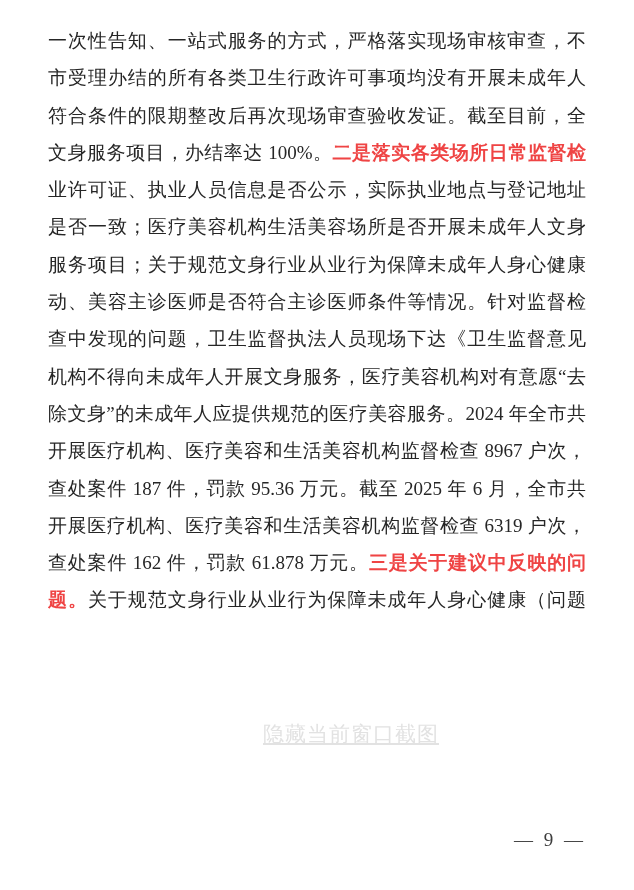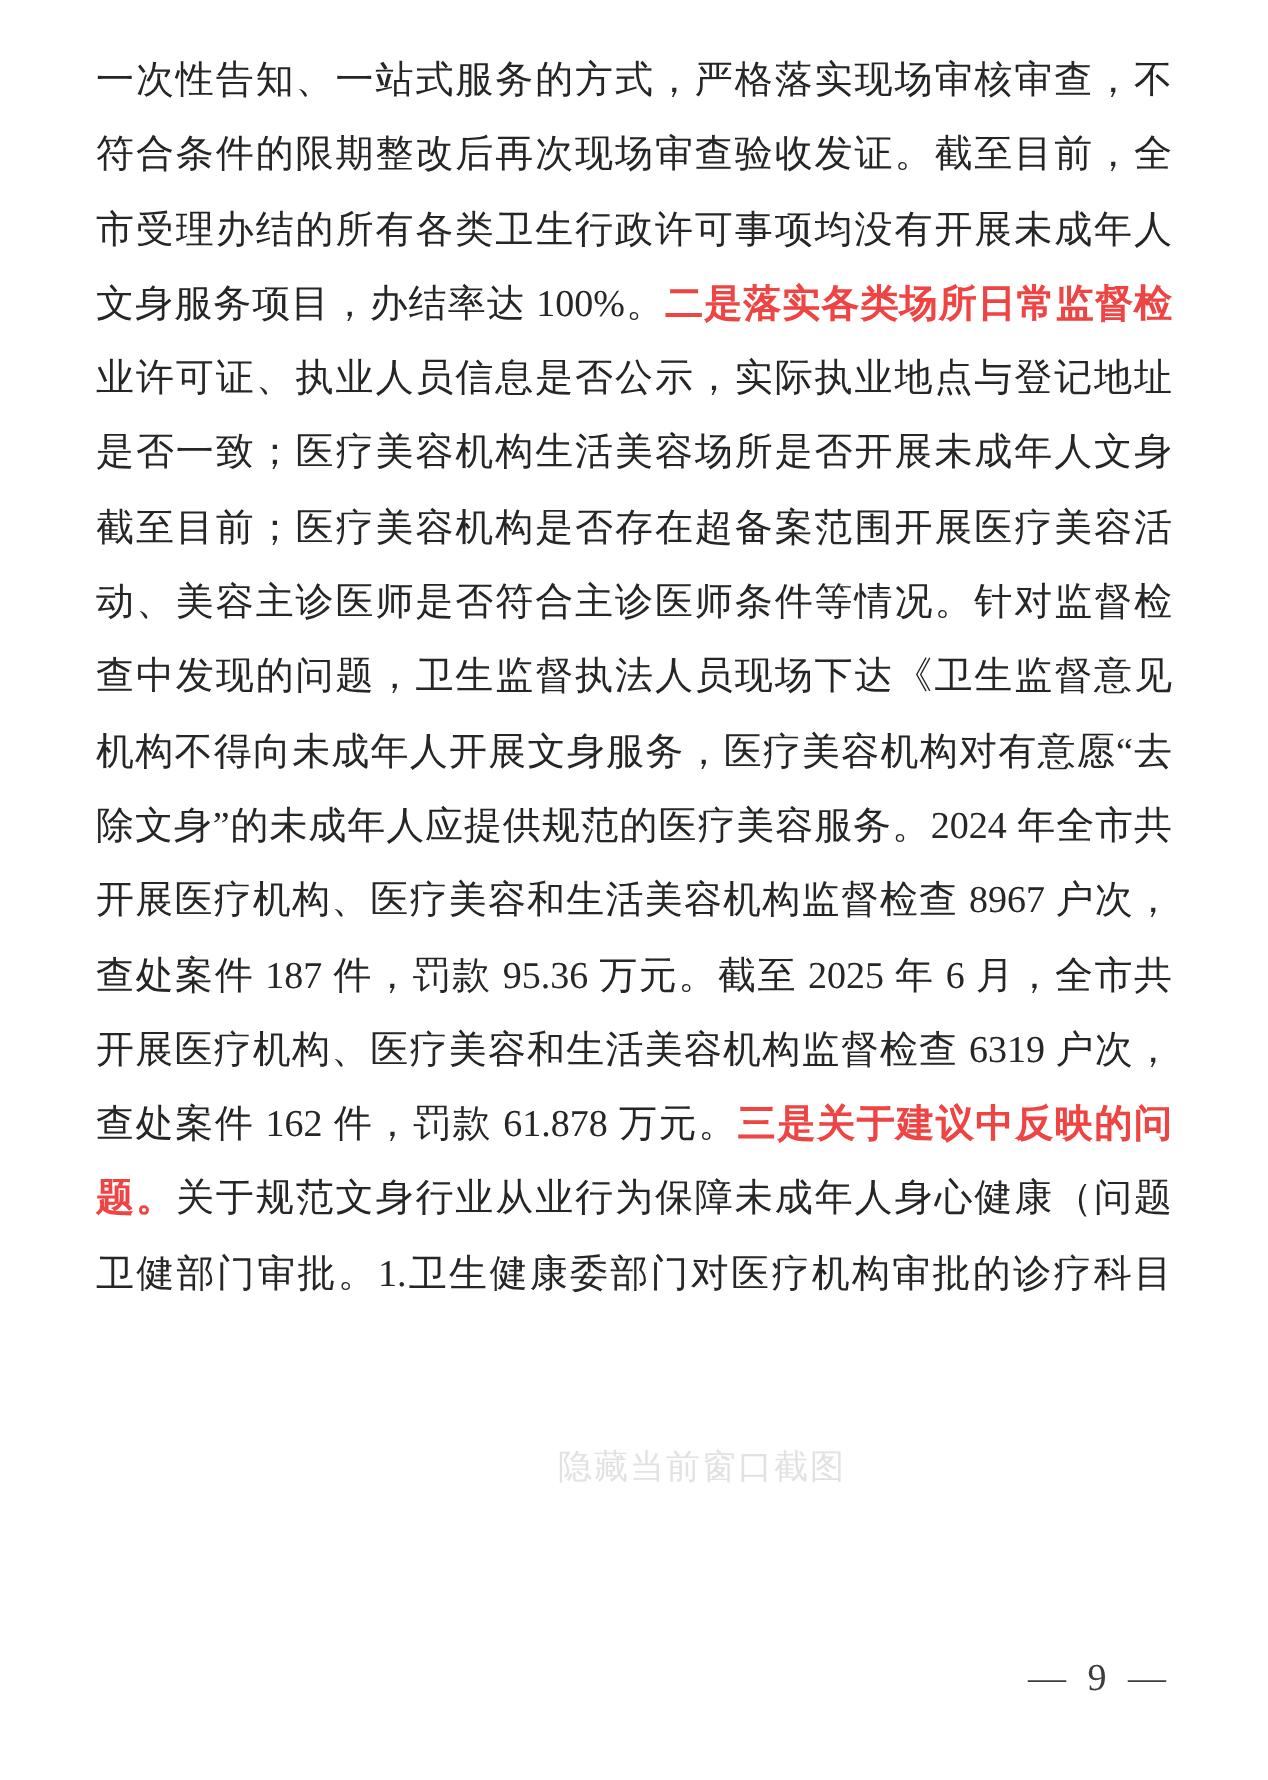--- a/index.html
+++ b/index.html
@@ -35,49 +35,49 @@
     color:#3d3d3d;
     letter-spacing:3px;
     white-space:nowrap;
   }
   .watermark{
     position:absolute;
     left:262px;top:719px;
     width:178px;height:30px;
     line-height:30px;
     text-align:center;
-    font-size:17px;
+    font-size:21px;
     letter-spacing:1px;
     color:#e2e2e2;
     background:rgba(255,255,255,0.5);
     border-radius:6px;
     font-family:"Liberation Sans","DejaVu Sans",sans-serif;
     z-index:5;
+    text-decoration:underline;
   }
 </style>
 </head>
 <body>
 
 <div class="page">
   <div class="content">
     <div class="line"><span>一次性告知、一站式服务的方式，严格落实现场审核审查，不</span><span class="b"></span><span></span></div>
+    <div class="line"><span>市受理办结的所有各类卫生行政许可事项均没有开展未成年人</span><span class="b"></span><span></span></div>
     <div class="line"><span>符合条件的限期整改后再次现场审查验收发证。截至目前，全</span><span class="b"></span><span></span></div>
-    <div class="line"><span>市受理办结的所有各类卫生行政许可事项均没有开展未成年人</span><span class="b"></span><span></span></div>
     <div class="line"><span>文身服务项目，办结率达 100%。</span><span class="b">二是落实各类场所日常监督检</span><span></span></div>
     <div class="line"><span>业许可证、执业人员信息是否公示，实际执业地点与登记地址</span><span class="b"></span><span></span></div>
     <div class="line"><span>是否一致；医疗美容机构生活美容场所是否开展未成年人文身</span><span class="b"></span><span></span></div>
-    <div class="line"><span>截至目前；医疗美容机构是否存在超备案范围开展医疗美容活</span><span class="b"></span><span></span></div>
+    <div class="line"><span>服务项目；关于规范文身行业从业行为保障未成年人身心健康</span><span class="b"></span><span></span></div>
     <div class="line"><span>动、美容主诊医师是否符合主诊医师条件等情况。针对监督检</span><span class="b"></span><span></span></div>
     <div class="line"><span>查中发现的问题，卫生监督执法人员现场下达《卫生监督意见</span><span class="b"></span><span></span></div>
     <div class="line"><span>机构不得向未成年人开展文身服务，医疗美容机构对有意愿“去</span><span class="b"></span><span></span></div>
     <div class="line"><span>除文身”的未成年人应提供规范的医疗美容服务。2024 年全市共</span><span class="b"></span><span></span></div>
     <div class="line"><span>开展医疗机构、医疗美容和生活美容机构监督检查 8967 户次，</span><span class="b"></span><span></span></div>
     <div class="line"><span>查处案件 187 件，罚款 95.36 万元。截至 2025 年 6 月，全市共</span><span class="b"></span><span></span></div>
     <div class="line"><span>开展医疗机构、医疗美容和生活美容机构监督检查 6319 户次，</span><span class="b"></span><span></span></div>
     <div class="line"><span>查处案件 162 件，罚款 61.878 万元。</span><span class="b">三是关于建议中反映的问</span><span></span></div>
     <div class="line"><span></span><span class="b">题。</span><span>关于规范文身行业从业行为保障未成年人身心健康（问题</span></div>
-    <div class="line"><span>卫健部门审批。1.卫生健康委部门对医疗机构审批的诊疗科目</span><span class="b"></span><span></span></div>
   </div>
 
   <div class="watermark">隐藏当前窗口截图</div>
 
   <div class="page-number">— 9 —</div>
 </div>
 
 </body></html>

